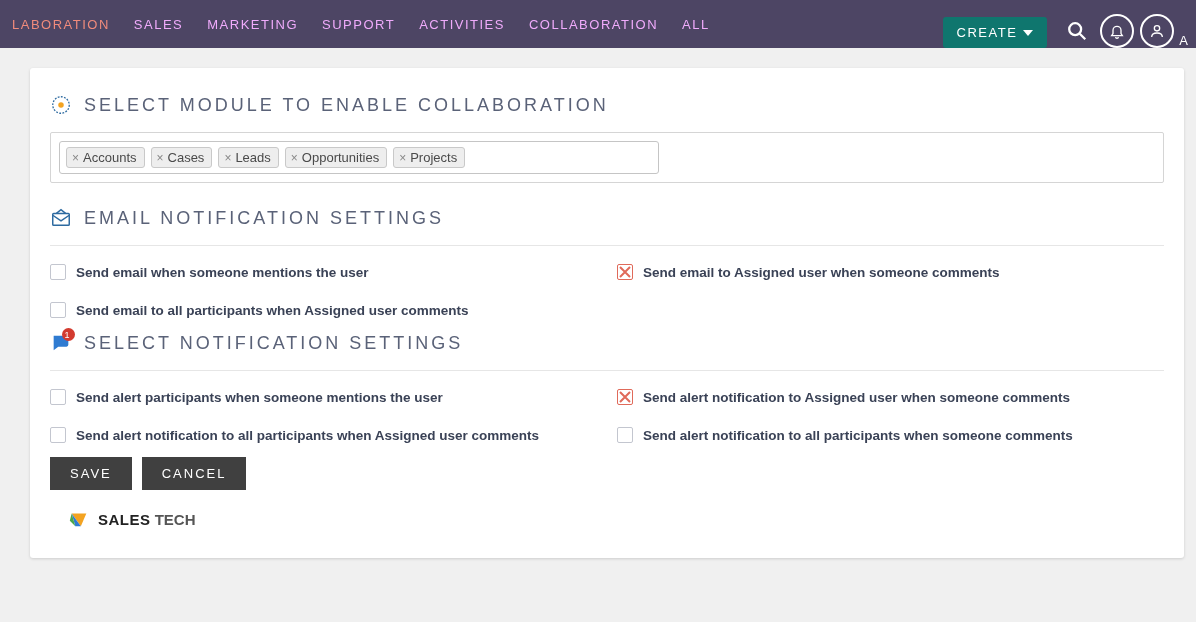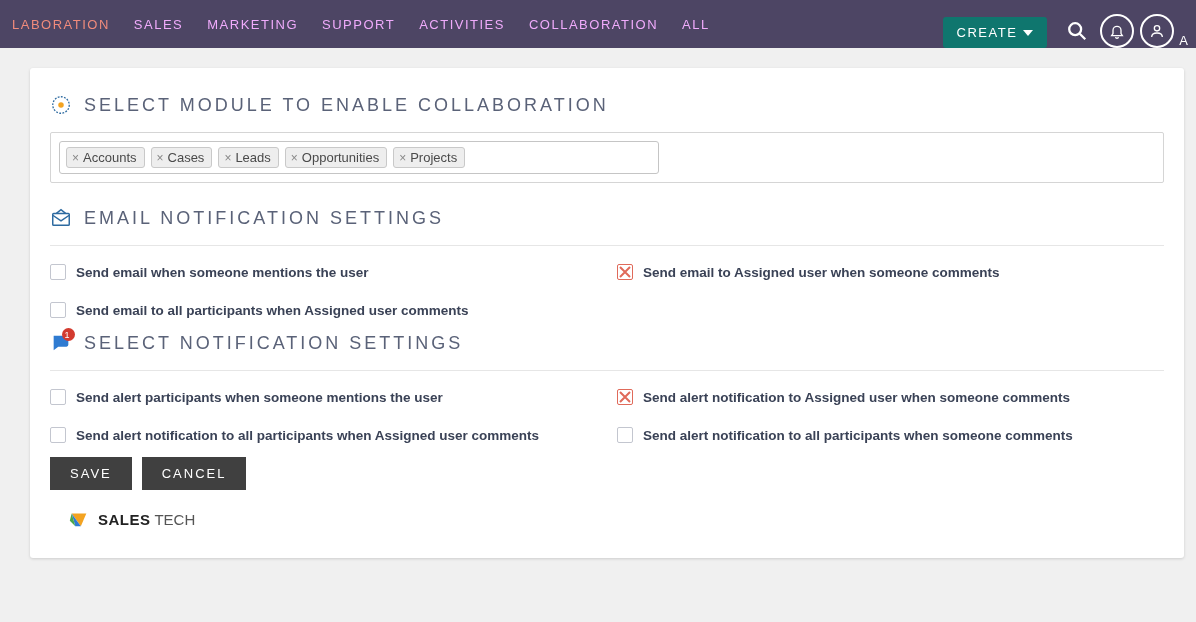--- a/index.html
+++ b/index.html
@@ -159,21 +159,21 @@
   .footer-logo {
     margin-top: 18px;
     display: flex;
     align-items: center;
     gap: 8px;
     padding-left: 18px;
   }
   .logo-mark { width: 22px; height: 22px; }
   .logo-text { font-size: 15px; color: #222; }
   .logo-text .bold { font-weight: 700; letter-spacing: 0.5px; }
-  .logo-text .light { font-weight: 400; color: #555; }
+  .logo-text .light { font-weight: 700; color: #555; }
   .alert-badge {
     position: relative;
   }
   .alert-badge .badge {
     position: absolute;
     top: -4px; left: 12px;
     background: #d33b2f;
     color: #fff;
     width: 13px; height: 13px;
     border-radius: 50%;

